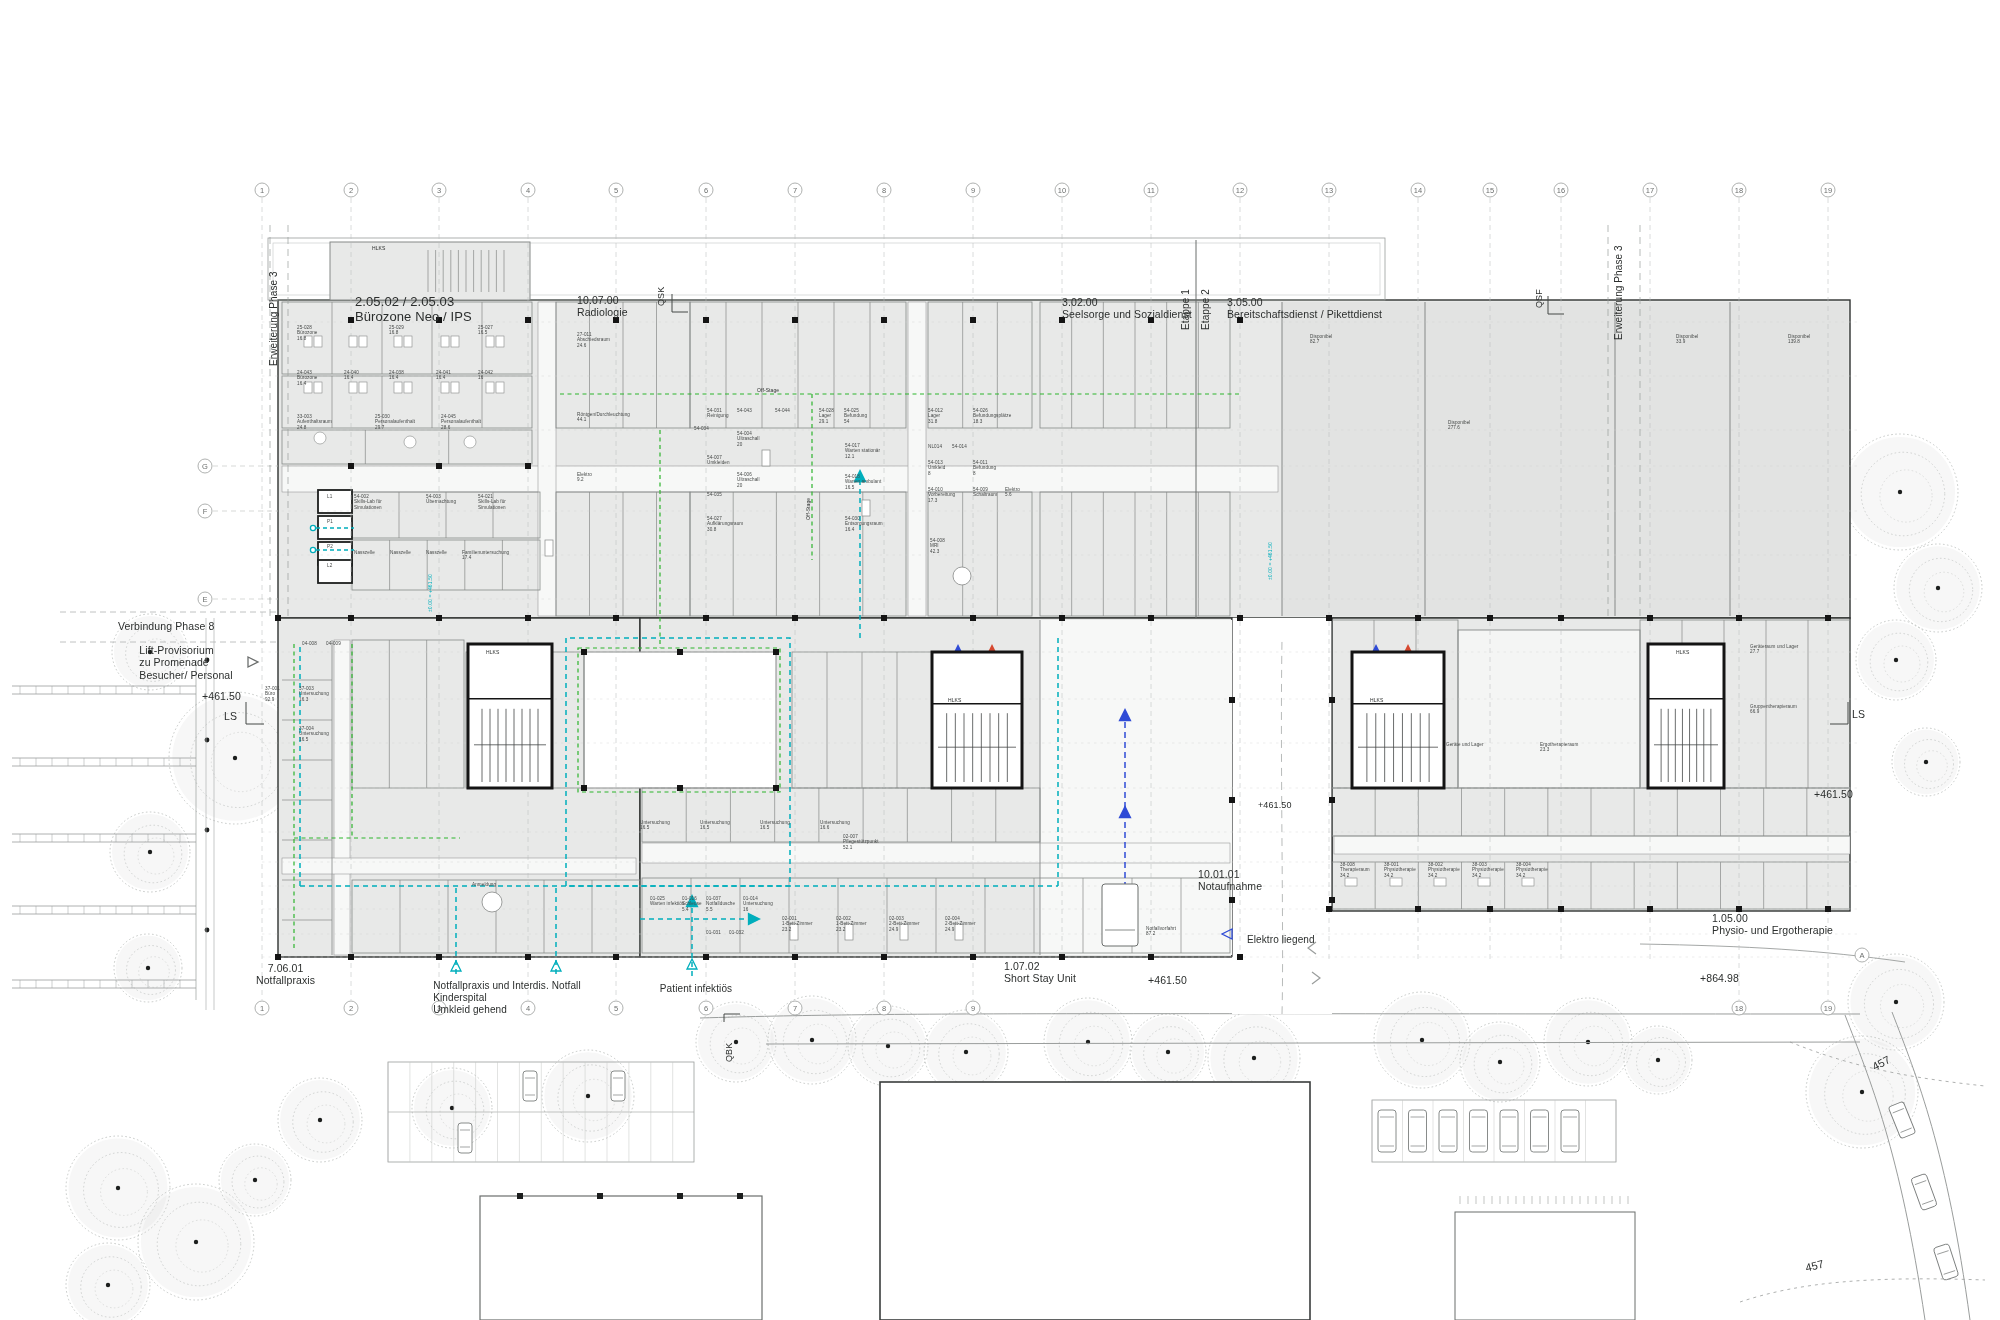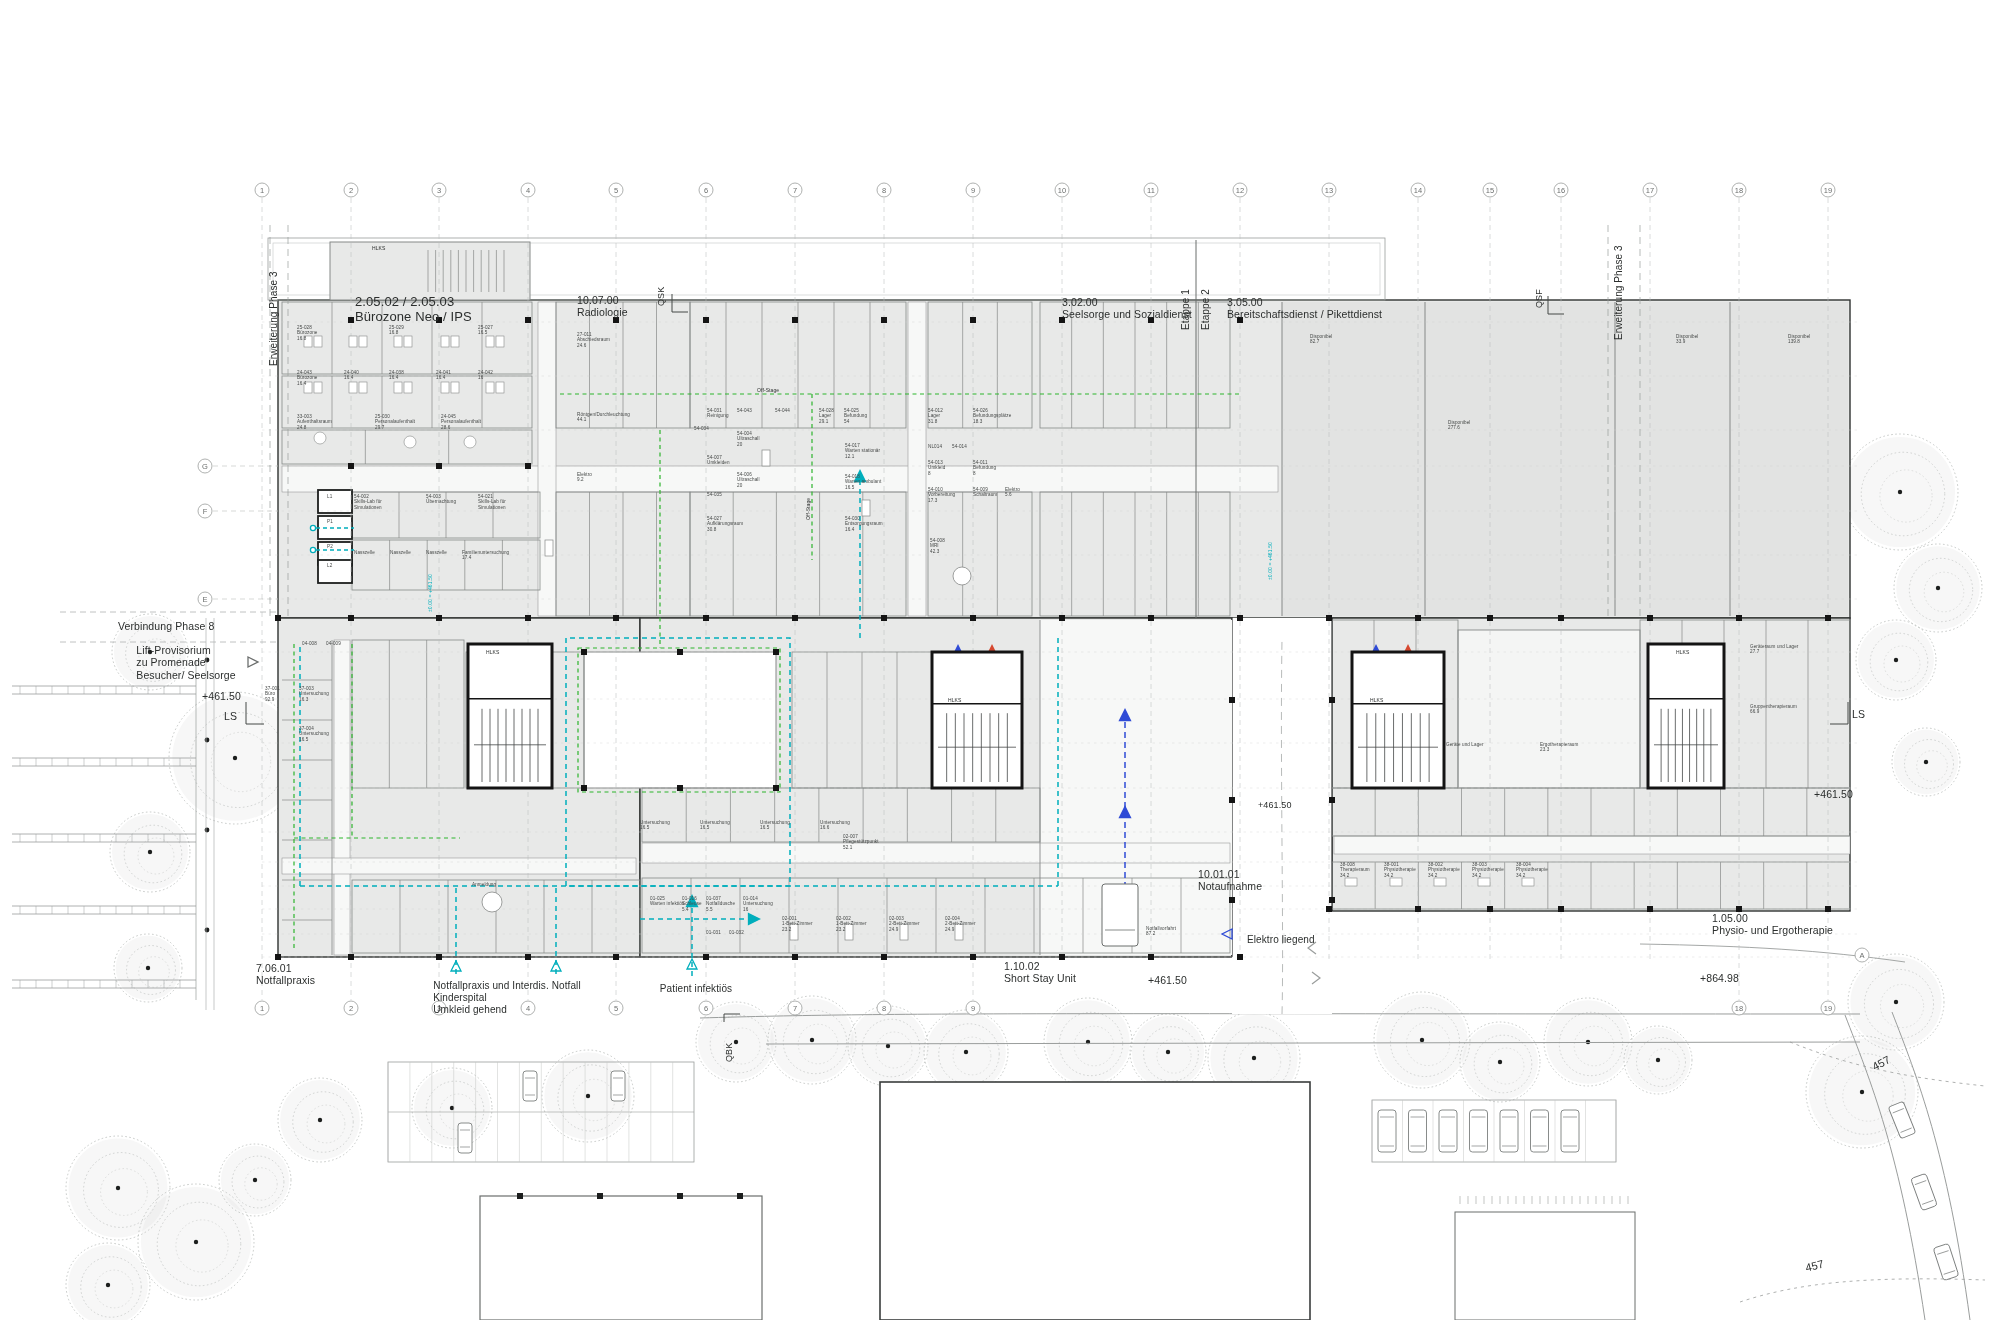--- a/index.html
+++ b/index.html
@@ -1000,37 +1000,37 @@
   </svg>
   <div id="labels">
       <div class="lbl" style="left: 355px; top: 294px; font-size: 13px;">2.05.02 / 2.05.03
 Bürozone Neo / IPS</div>
       <div class="lbl" style="left: 577px; top: 294px; font-size: 10.5px;">10.07.00
 Radiologie</div>
       <div class="lbl" style="left: 1062px; top: 296px; font-size: 10.5px;">3.02.00
 Seelsorge und Sozialdienst</div>
       <div class="lbl" style="left: 1227px; top: 296px; font-size: 10.5px;">3.05.00
 Bereitschaftsdienst / Pikettdienst</div>
-      <div class="lbl" style="left: 256px; top: 962px; font-size: 10.5px;">7.06.01
+      <div class="lbl" style="left: 256px; top: 962px; font-size: 10.5px; text-align: center;">7.06.01
 Notfallpraxis</div>
-      <div class="lbl" style="left: 1040px; top: 960px; font-size: 10.5px; transform: translateX(-50%);">1.10.02
+      <div class="lbl" style="left: 1040px; top: 960px; font-size: 10.5px; transform: translateX(-50%);">1.07.02
 Short Stay Unit</div>
       <div class="lbl" style="left: 1198px; top: 868px; font-size: 10.5px;">10.01.01
 Notaufnahme</div>
       <div class="lbl" style="left: 1833px; top: 912px; font-size: 10.5px; transform: translateX(-100%);">1.05.00
 Physio- und Ergotherapie</div>
       <div class="lbl" style="left: 507px; top: 980px; font-size: 10px; transform: translateX(-50%);">Notfallpraxis und Interdis. Notfall
 Kinderspital
 Umkleid gehend</div>
       <div class="lbl" style="left: 696px; top: 983px; font-size: 10px; transform: translateX(-50%);">Patient infektiös</div>
       <div class="lbl" style="left: 1247px; top: 934px; font-size: 10px;">Elektro liegend</div>
       <div class="lbl" style="left: 118px; top: 620px; font-size: 10.5px;">Verbindung Phase 8</div>
       <div class="lbl" style="left: 186px; top: 644px; font-size: 10.5px; transform: translateX(-50%);">Lift-Provisorium
 zu Promenade
-Besucher/ Seelsorge</div>
+Besucher/ Personal</div>
       <div class="lbl" style="left: 202px; top: 690px; font-size: 10.5px;">+461.50</div>
       <div class="lbl" style="left: 224px; top: 710px; font-size: 10.5px;">LS</div>
       <div class="lbl" style="left: 1148px; top: 974px; font-size: 10.5px;">+461.50</div>
       <div class="lbl" style="left: 1700px; top: 972px; font-size: 10.5px;">+864.98</div>
       <div class="lbl" style="left: 1814px; top: 788px; font-size: 10.5px;">+461.50</div>
       <div class="lbl" style="left: 1852px; top: 708px; font-size: 10.5px;">LS</div>
       <div class="lbl" style="left: 1258px; top: 800px; font-size: 9px;">+461.50</div>
       <div class="lbl" style="left: 1870px; top: 1062px; font-size: 11px; transform-origin: 0px 0px; transform: rotate(-28deg);">457</div>
       <div class="lbl" style="left: 1804px; top: 1262px; font-size: 11px; transform-origin: 0px 0px; transform: rotate(-14deg);">457</div>
       <div class="lbl" style="left: 268px; top: 366px; font-size: 10px; transform-origin: 0px 0px; transform: rotate(-90deg);">Erweiterung Phase 3</div>

